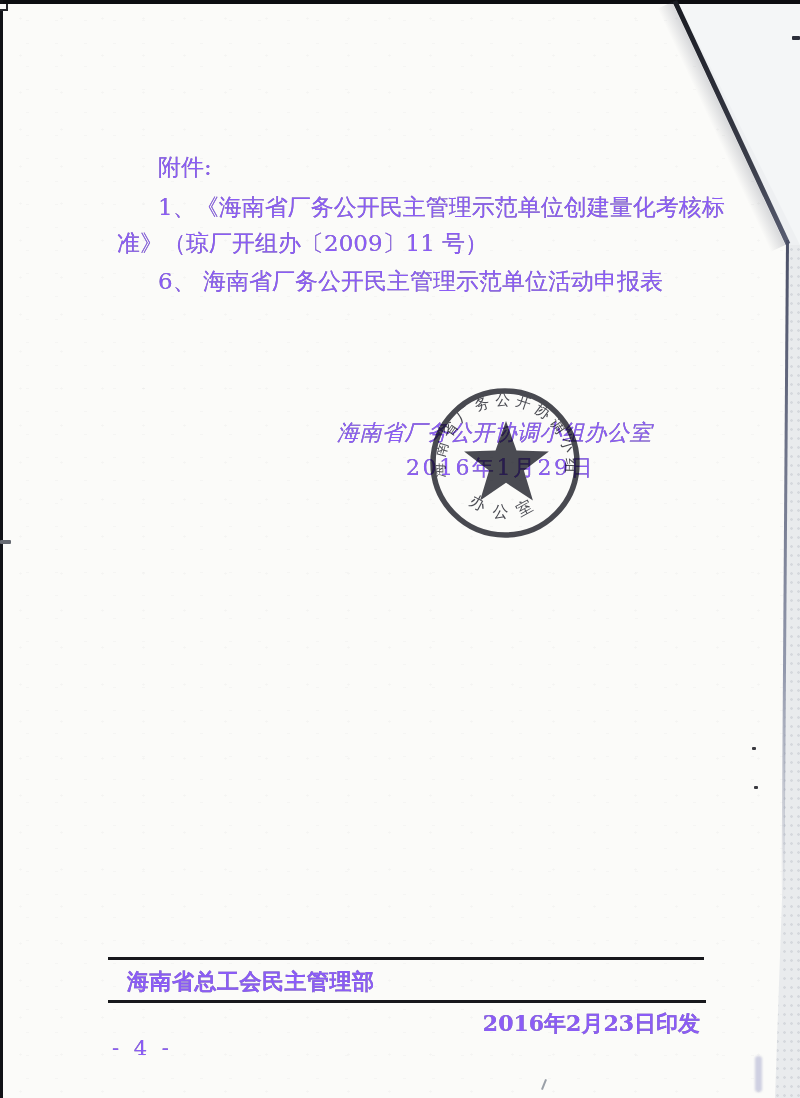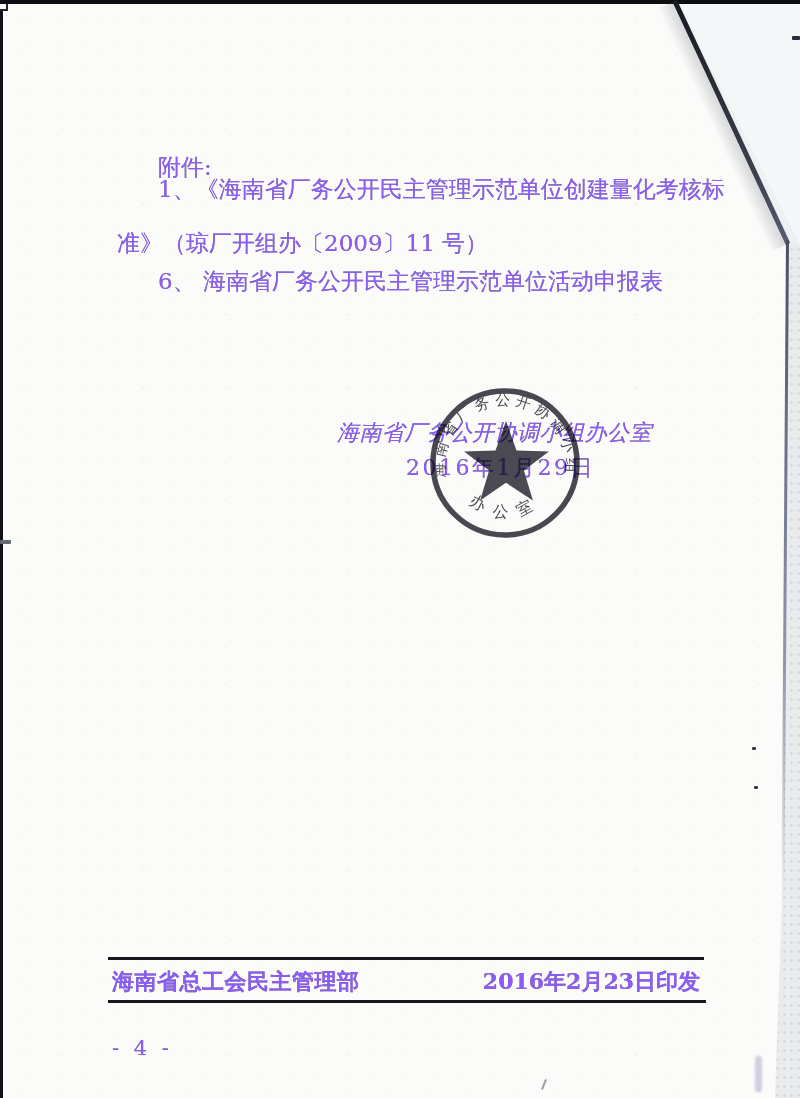--- a/index.html
+++ b/index.html
@@ -58,21 +58,21 @@
   .edge-right {
     left: 786px; top: 240px; width: 3px; height: 660px;
     transform-origin: 0 0; transform: rotate(0.4deg);
     background: linear-gradient(to bottom, #4a4f66, #9298ac 65%, rgba(150,155,175,0));
   }
 
   
   .ink { color: #8b5cf6; text-shadow: 0 0 0.5px rgba(20,20,25,.55); }
   .body-line { font-size: 23px; letter-spacing: 0px; white-space: nowrap; }
   .sign-line { font-size: 22px; white-space: nowrap; }
-  .footer-text { font-size: 22px; font-weight: 600; white-space: nowrap; }
+  .footer-text { font-size: 22px; font-weight: 600; white-space: nowrap; margin-left: 15px; }
   .rule { background: #17181c; }
 
   
   .seal { left: 423px; top: 381px; width: 166px; height: 166px;
           mix-blend-mode: multiply; opacity: .88; filter: blur(.3px); }
 
   
   .speck { background: #3a3a40; border-radius: 1px; }
 </style>
 </head>
@@ -84,21 +84,21 @@
 <div class="abs paper"></div>
 
 <div class="abs edge-top"></div>
 <div class="abs edge-left"></div>
 <div class="abs edge-notch"></div>
 <div class="abs diag-shadow"></div>
 <div class="abs edge-diagonal"></div>
 <div class="abs edge-right"></div>
 
 <div class="abs ink body-line" style="left:158px; top:152px;">附件:</div>
-<div class="abs ink body-line" style="left:158px; top:174px;">1、《海南省厂务公开民主管理示范单位创建量化考核标</div>
+<div class="abs ink body-line" style="left:158px; top:192px;">1、《海南省厂务公开民主管理示范单位创建量化考核标</div>
 <div class="abs ink body-line" style="left:117px; top:228px;">准》（琼厂开组办〔2009〕11 号）</div>
 <div class="abs ink body-line" style="left:158px; top:266px;">6、 海南省厂务公开民主管理示范单位活动申报表</div>
 
 <div class="abs ink sign-line" style="left:337px; top:418px; letter-spacing:0.5px;font-style:italic;">海南省厂务公开协调小组办公室</div>
 <div class="abs ink sign-line" style="left:406px; top:453px; letter-spacing:2.5px;">2016年1月29日</div>
 
 <svg class="abs seal" viewBox="0 0 166 166">
   <defs>
     <path id="sealTop" d="M 21.5 92.6 A 61 61 0 1 1 142.5 92.6" fill="none"></path>
     <path id="sealBot" d="M 38.8 113 A 54 54 0 0 0 127.2 113" fill="none"></path>
@@ -108,21 +108,21 @@
   <text font-size="15" letter-spacing="4.5" fill="#32333c" font-family="DejaVu Serif, Liberation Serif, serif">
     <textPath href="#sealTop" startOffset="50%" text-anchor="middle">海南省厂务公开协调小组</textPath>
   </text>
   <text font-size="16" letter-spacing="11" fill="#32333c" font-family="DejaVu Serif, Liberation Serif, serif">
     <textPath href="#sealBot" startOffset="50%" text-anchor="middle">办公室</textPath>
   </text>
 </svg>
 
 <div class="abs rule" style="left:108px; top:957px; width:596px; height:3px;"></div>
 <div class="abs ink footer-text" style="left:112px; top:967px; letter-spacing:0.5px;">海南省总工会民主管理部</div>
-<div class="abs ink footer-text" style="right:100px; top:967px;">2016年2月23日印发</div>
+<div class="abs ink footer-text" style="right:100px; top:1009px;">2016年2月23日印发</div>
 <div class="abs rule" style="left:108px; top:1000px; width:598px; height:3px;"></div>
 <div class="abs ink" style="left:112px; top:1036px; font-size:21px; letter-spacing:4px;">- 4 -</div>
 
 <div class="abs speck" style="left:752px; top:747px; width:4px; height:3px;"></div>
 <div class="abs speck" style="left:754px; top:786px; width:4px; height:3px;"></div>
 <div class="abs speck" style="left:0px; top:540px; width:11px; height:4px; background:#666a72;"></div>
 <div class="abs speck" style="left:792px; top:36px; width:8px; height:4px; background:#2b2e3a;"></div>
 <div class="abs" style="left:543px; top:1079px; width:2px; height:11px; background:#9aa0a8; transform:rotate(22deg);"></div>
 <div class="abs" style="left:755px; top:1056px; width:7px; height:36px; background:rgba(118,122,178,.33); border-radius:3px; filter:blur(1px);"></div>
 

